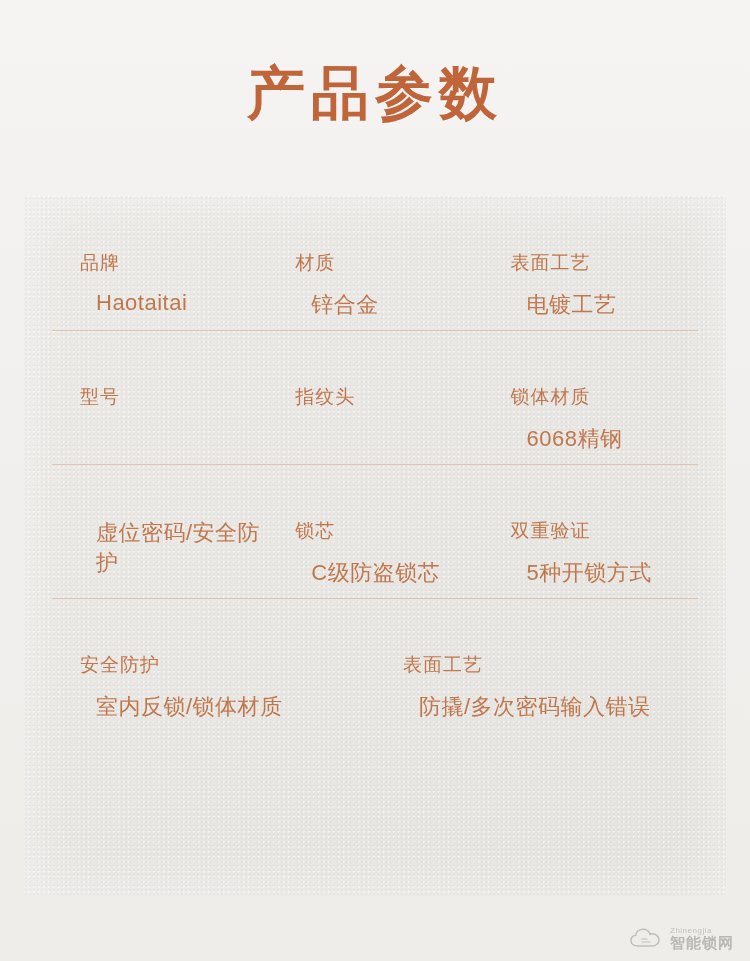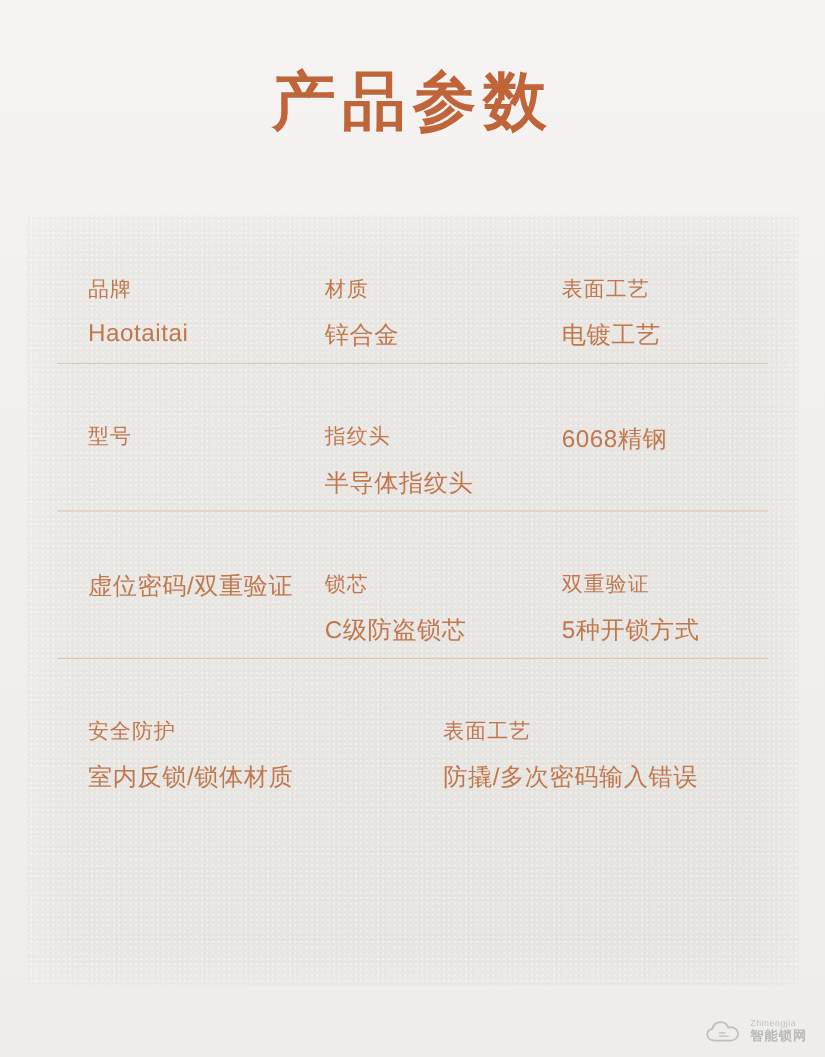--- a/index.html
+++ b/index.html
@@ -89,47 +89,48 @@
     font-size: 19px;
     color: #c0774c;
     margin-bottom: 14px;
     letter-spacing: 1px;
   }
   .cell-value {
     font-size: 22px;
     color: #c0774c;
     letter-spacing: 0.5px;
     font-weight: 400;
+    margin-left: 16px;
   }
   .watermark {
     position: absolute;
     right: 16px;
     bottom: 10px;
     display: flex;
-    align-items: flex-start;
+    align-items: flex-end;
     gap: 6px;
     opacity: 0.55;
   }
   .wm-icon {
     width: 34px;
     height: 24px;
     position: relative;
   }
   .wm-text {
     display: flex;
     flex-direction: column;
     line-height: 1.05;
   }
   .wm-en {
     font-size: 8px;
     color: #9a9a98;
     letter-spacing: 0.5px;
   }
   .wm-cn {
-    font-size: 12px;
+    font-size: 15px;
     color: #8d8d8b;
     letter-spacing: 1px;
     font-weight: bold;
   }
 </style>
 </head>
 <body>
 
 <div class="page">
 
@@ -152,30 +153,30 @@
           <div class="cell-value">电镀工艺</div>
         </div>
       </div>
 
       <div class="row">
         <div class="cell">
           <div class="cell-label">型号</div>
         </div>
         <div class="cell">
           <div class="cell-label">指纹头</div>
-          <div class="cell-value">半导体指纹头</div>
-        </div>
-        <div class="cell">
+        </div>
+        <div class="cell">
+          <div class="cell-label">锁体材质</div>
           <div class="cell-value">6068精钢</div>
         </div>
       </div>
 
       <div class="row">
         <div class="cell">
-          <div class="cell-value">虚位密码/双重验证</div>
+          <div class="cell-value">虚位密码/安全防护</div>
         </div>
         <div class="cell">
           <div class="cell-label">锁芯</div>
           <div class="cell-value">C级防盗锁芯</div>
         </div>
         <div class="cell">
           <div class="cell-label">双重验证</div>
           <div class="cell-value">5种开锁方式</div>
         </div>
       </div>

